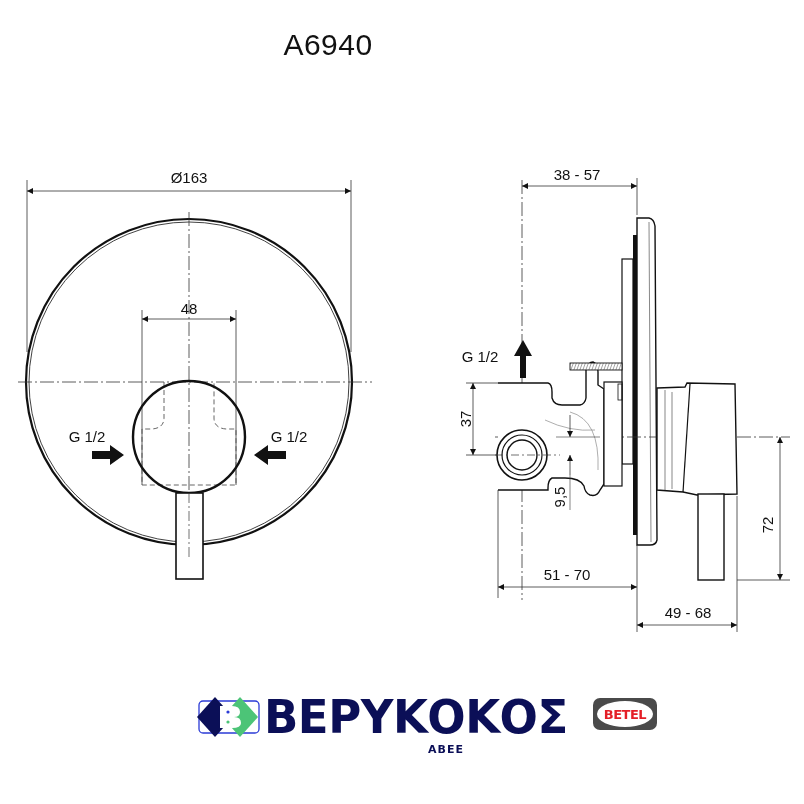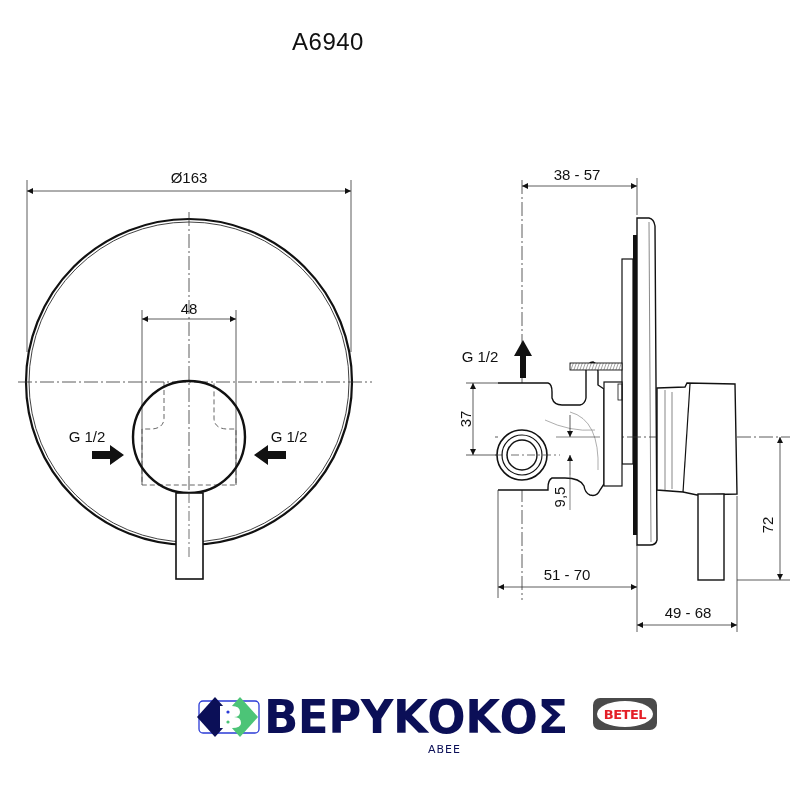--- a/index.html
+++ b/index.html
@@ -1,22 +1,22 @@
 <!DOCTYPE html>
 <html><head>
 <meta charset="utf-8">
 <style>
   html, body { margin: 0; padding: 0; background: #ffffff; }
   body { width: 804px; height: 804px; position: relative; overflow: hidden; font-family: "Liberation Sans", sans-serif; }
-  .title { position: absolute; left: 0; width: 656px; top: 28px; text-align: center; font-size: 24px; color: #111; letter-spacing: 0.5px; }
+  .title { position: absolute; left: 0; width: 656px; top: 28px; text-align: center; font-size: 30px; color: #111; letter-spacing: 0.5px; }
   svg.drawing { position: absolute; left: 0; top: 0; }
   svg text { font-family: "Liberation Sans", sans-serif; fill: #111; }
   .logo-row { position: absolute; left: 196px; top: 692px; height: 60px; width: 470px; }
   .brand-name { position: absolute; left: 68px; top: 0px; font-family: "DejaVu Sans", sans-serif; font-weight: bold; font-size: 46px; line-height: 50px; color: #0b0f57; letter-spacing: -0.5px; transform: scaleX(0.98); transform-origin: left; }
-  .brand-sub { position: absolute; left: 232px; top: 51px; font-family: "DejaVu Sans", sans-serif; font-weight: normal; font-size: 11px; color: #0b0f57; letter-spacing: 1px; }
+  .brand-sub { position: absolute; left: 232px; top: 51px; font-family: "DejaVu Sans", sans-serif; font-weight: bold; font-size: 11px; color: #0b0f57; letter-spacing: 1px; }
   .emblem { position: absolute; left: 0; top: 4px; width: 66px; height: 42px; }
   .betel { position: absolute; left: 397px; top: 6px; width: 64px; height: 32px; background: #4a4a4a; border-radius: 7px; text-decoration: underline; }
   .betel-inner { position: absolute; left: 4px; top: 3px; width: 56px; height: 26px; background: #fff; border-radius: 50%; text-align: center; line-height: 26px; }
   .betel-text { font-family: "DejaVu Sans", sans-serif; font-weight: bold; font-size: 13px; color: #e41e26; letter-spacing: -0.5px; }
 </style>
 </head>
 <body>
 
 <div class="title">A6940</div>
 

